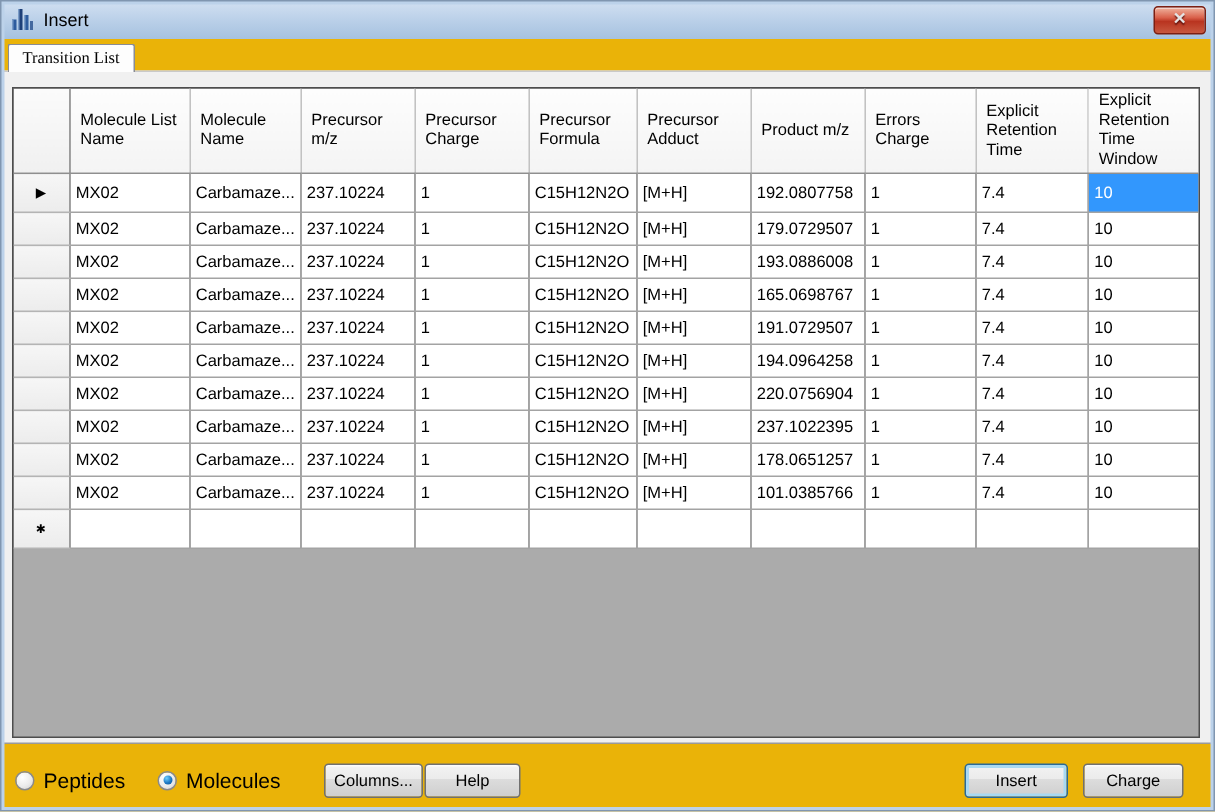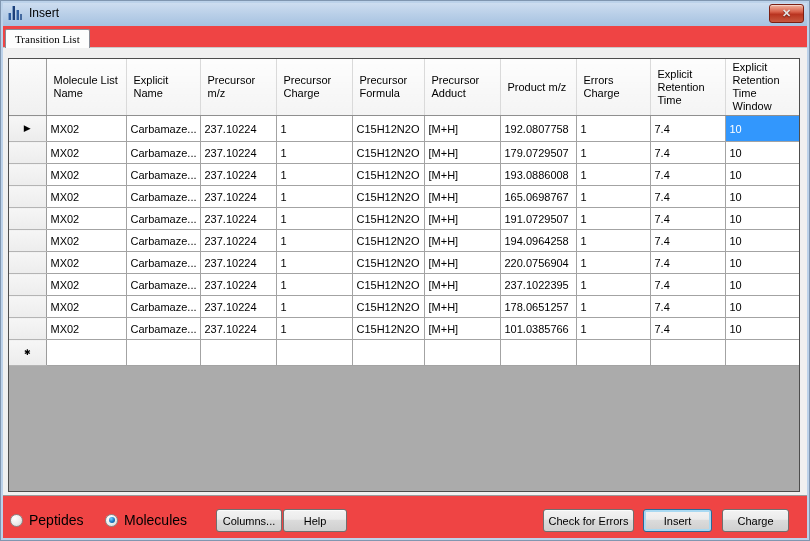--- a/index.html
+++ b/index.html
@@ -1,18 +1,18 @@
 <!DOCTYPE html>
 <html><head>
 <meta charset="utf-8">
 <style>
   * { margin:0; padding:0; box-sizing:border-box; }
   html,body { background:#d8d8d8; font-family:"Liberation Sans", sans-serif; }
   .window {
-    position:relative; width:810px; height:541px; background:#ef4444;
+    position:relative; width:810px; height:541px; background:#eab308;
     overflow:hidden;
   }
   .frame {
     position:absolute; inset:0; border:3px solid #bcd2ea;
     outline:1px solid #8096b0; outline-offset:-1px;
     pointer-events:none; z-index:60;
   }
   
   .titlebar {
     position:absolute; left:0; top:0; width:810px; height:26px;
@@ -132,21 +132,21 @@
           <col style="width: 76px;">
           <col style="width: 76px;">
           <col style="width: 74px;">
           <col style="width: 75px;">
           <col style="width: 74px;">
         </colgroup>
       <thead>
         <tr id="grid-header-row">
           <th class="corner"></th>
         <th>Molecule List Name</th>
-            <th>Explicit Name</th>
+            <th>Molecule Name</th>
             <th>Precursor m/z</th>
             <th>Precursor Charge</th>
             <th>Precursor Formula</th>
             <th>Precursor Adduct</th>
             <th>Product m/z</th>
             <th>Errors Charge</th>
             <th>Explicit Retention Time</th>
             <th>Explicit Retention Time Window</th>
           </tr>
       </thead>
@@ -308,23 +308,20 @@
       </span>
     <span class="radio-label">Molecules</span>
   </div>
 
   <div class="btn" style="left:216px; top:509px; width:66px;">
     <span>Columns...</span>
   </div>
   <div class="btn" style="left:283px; top:509px; width:64px;">
     <span>Help</span>
   </div>
-  <div class="btn" style="left:543px; top:509px; width:91px;">
-    <span>Check for Errors</span>
-  </div>
   <div class="btn default" style="left:643px; top:509px; width:69px;">
     <span>Insert</span>
   </div>
   <div class="btn" style="left:722px; top:509px; width:67px;">
     <span>Charge</span>
   </div>
 
   <div class="frame"></div>
 </div>
 

